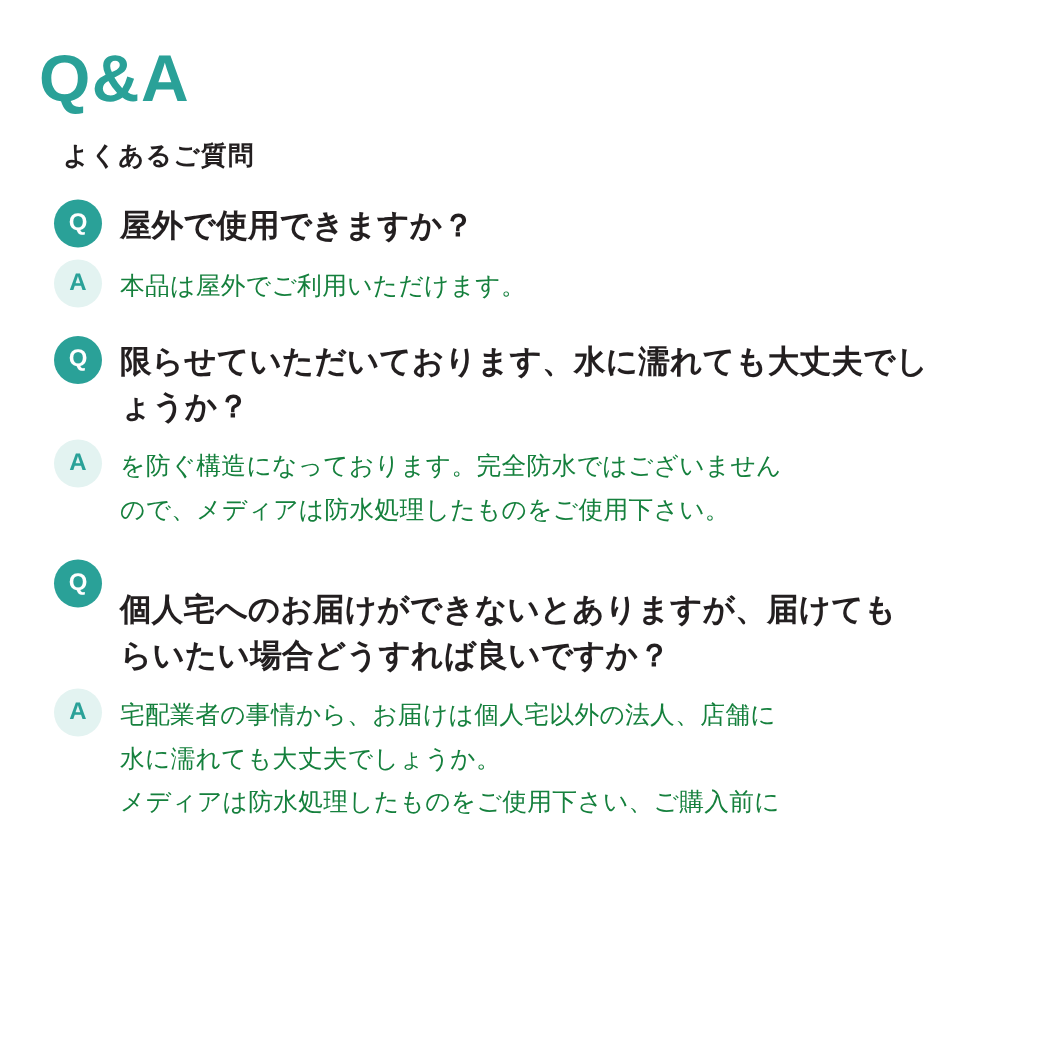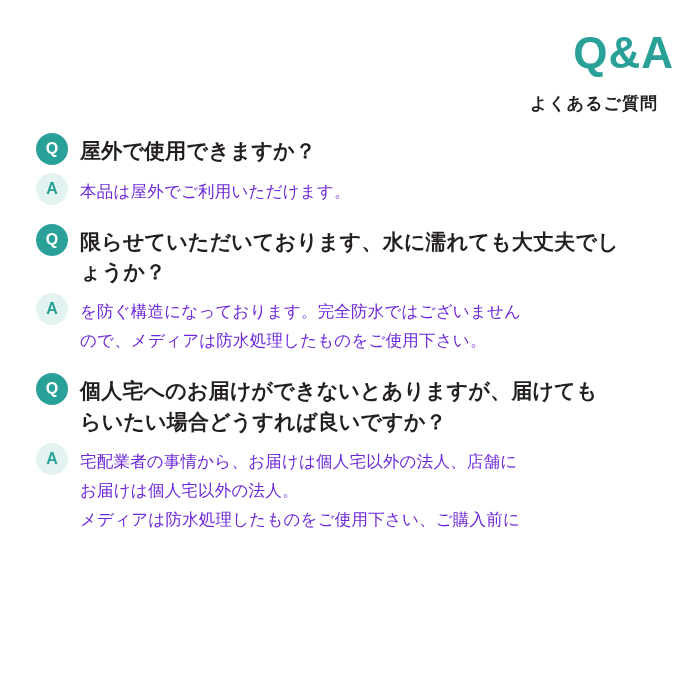--- a/index.html
+++ b/index.html
@@ -15,21 +15,21 @@
     overflow: hidden;
   }
   .page {
     width: 700px;
     height: 700px;
     box-sizing: border-box;
     padding: 30px 26px 10px 26px;
     position: relative;
   }
   .header {
-    text-align: right;
+    text-align: left;
     margin-bottom: 18px;
   }
   .qa-title {
     font-size: 44px;
     font-weight: bold;
     color: #2aa198;
     letter-spacing: 1px;
     line-height: 1.05;
     margin: 0 0 6px 0;
   }
@@ -78,21 +78,21 @@
     line-height: 1.45;
     padding-top: 3px;
     letter-spacing: 0.2px;
     color: #231f20;
   }
   .a-text {
     font-size: 16.5px;
     line-height: 1.75;
     padding-top: 4px;
     letter-spacing: 0.2px;
-    color: #6d28d9;
+    color: #15803d;
     max-width: 575px;
   }
   .q-row { margin-bottom: 6px; }
   .a-text .line { display: block; }
 </style>
 </head>
 <body>
 
 <div class="page">
 
@@ -126,26 +126,26 @@
         <div class="a-text">
           <span class="line">を防ぐ構造になっております。完全防水ではございません</span>
           <span class="line">ので、メディアは防水処理したものをご使用下さい。</span>
         </div>
       </div>
     </div>
 
     <div class="qa-block">
       <div class="row q-row">
         <div class="badge badge-q">Q</div>
-        <div class="q-text" style="max-width:520px;">個人宅へのお届けができないとありますが、届けてもらいたい場合どうすれば良いですか？</div>
+        <div class="q-text" style="max-width:520px;margin-top:16px;">個人宅へのお届けができないとありますが、届けてもらいたい場合どうすれば良いですか？</div>
       </div>
       <div class="row">
         <div class="badge badge-a">A</div>
         <div class="a-text">
           <span class="line">宅配業者の事情から、お届けは個人宅以外の法人、店舗に</span>
-          <span class="line">お届けは個人宅以外の法人。</span>
+          <span class="line">水に濡れても大丈夫でしょうか。</span>
           <span class="line">メディアは防水処理したものをご使用下さい、ご購入前に</span>
         </div>
       </div>
     </div>
 
   </div>
 </div>
 
 </body></html>

